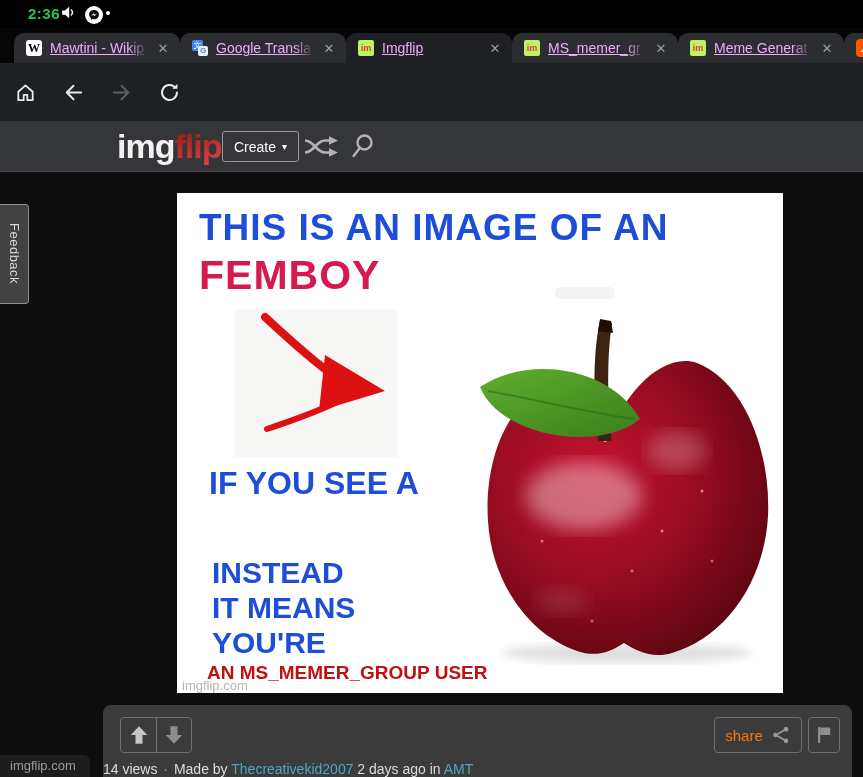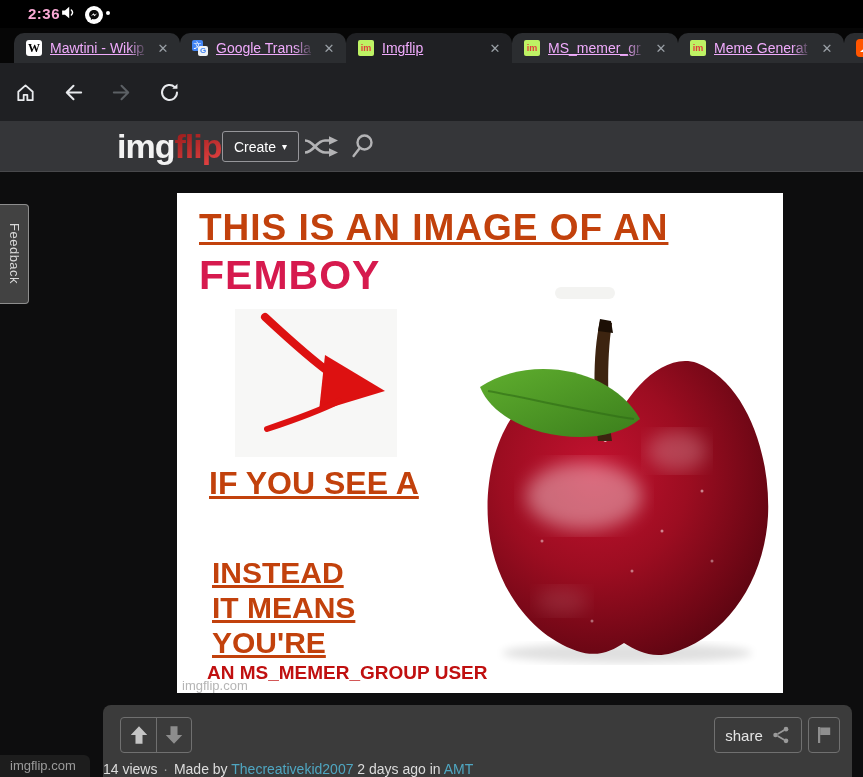--- a/index.html
+++ b/index.html
@@ -1,21 +1,21 @@
 <!DOCTYPE html>
 <html><head>
 <meta charset="utf-8">
 <style>
   * { margin:0; padding:0; box-sizing:border-box; }
   html,body { width:863px; height:777px; overflow:hidden; background:#000; }
   body { font-family:"Liberation Sans", sans-serif; position:relative; }
   .abs { position:absolute; }
 
   
-  .status-bar { left:0; top:0; width:778px; height:28px; background:#000; color:#f9a8d4; }
+  .status-bar { left:0; top:0; width:778px; height:28px; background:#000; color:#22c55e; }
   .status-time { left:28px; top:5px; font-size:15px; font-weight:bold; letter-spacing:.5px; }
   .status-icons { left:60px; top:4px; display:flex; align-items:center; gap:8px; }
   .msgr-circle { width:18px; height:18px; background:#fff; border-radius:50%; display:flex; align-items:center; justify-content:center; }
   .notif-dot { left:106px; top:11px; width:4px; height:4px; border-radius:50%; background:#fff; }
 
   
   .tab-strip { left:0; top:28px; width:863px; height:35px; background:#060606; overflow:hidden; }
   .tab { position:absolute; top:5px; height:30px; border-radius:10px 10px 0 0; display:flex; align-items:center; padding:0 8px 0 12px; }
   .tab.inactive { background:#2b2d30; }
   .tab.active { background:#1f2023; }
@@ -46,40 +46,40 @@
   .hdr-icon { position:absolute; top:13px; color:#b3b3b5; }
 
   
   .page { left:0; top:172px; width:863px; height:605px; background:#0d0d0e; }
 
   .feedback-tab { left:0; top:32px; width:29px; height:100px; background:#424242; border:1px solid #8d8d8d; border-left:none; border-radius:0 4px 4px 0; display:flex; align-items:center; justify-content:center; writing-mode:vertical-rl; color:#d8d8d8; font-size:13px; letter-spacing:.5px; }
 
   
   .meme { left:177px; top:21px; width:606px; height:500px; background:#fff; overflow:hidden; }
   .meme-text { position:absolute; line-height:1; font-weight:800; white-space:nowrap; }
-  .mt-black { color:#c2410c;text-decoration:underline; }
+  .mt-black { color:#1d4ed8; }
   .mt-pink  { color:#d61a4e; }
   .mt-title  { left:22px; top:16px; font-size:37px; letter-spacing:1px; }
   .mt-apple  { left:22px; top:62px; font-size:41px; letter-spacing:1px; }
   .mt-c1 { left:32px; top:274px; font-size:32px; }
   .mt-c2 { left:32px; top:314px; font-size:41px; }
   .mt-c3 { left:35px; top:365px; font-size:30px; }
   .mt-c4 { left:35px; top:400px; font-size:30px;text-align:center; }
   .mt-c5 { left:35px; top:435px; font-size:30px; }
   .mt-c6 { left:30px; top:470px; font-size:19px; color:#c01010; }
   .mt-wm { left:5px; top:486px; font-size:13px; font-weight:normal; color:#b5b5b5; }
   .arrow-box { left:58px; top:116px; width:162px; height:148px; background:#f7f7f6; }
   .smudge { left:378px; top:94px; width:60px; height:12px; background:#f3f3f1; border-radius:6px; }
 
   
   .action-panel { left:103px; top:533px; width:749px; height:72px; background:#3b3b3b; border-radius:8px 8px 0 0; }
   .vote-group { left:17px; top:12px; height:36px; width:72px; border:1px solid #707070; border-radius:4px; display:flex; overflow:hidden; }
   .vote-btn { width:35px; height:100%; display:flex; align-items:center; justify-content:center; background:transparent; border:none; }
   .vote-btn + .vote-btn { border-left:1px solid #707070; }
-  .pill-btn { position:absolute; top:12px; height:36px; border:1px solid #707070; border-radius:4px; background:transparent; display:flex; align-items:center; justify-content:center; gap:8px; color:#e5e5e5; font-size:15px; }
+  .pill-btn { position:absolute; top:12px; height:36px; border:1px solid #707070; border-radius:4px; background:transparent; display:flex; align-items:center; justify-content:center; gap:8px; color:#f97316; font-size:15px; }
   .share-btn { left:611px; width:88px; }
   .flag-btn { left:705px; width:32px; }
   .meta-line { left:0; top:56px; font-size:14px; color:#dcdcdc; white-space:nowrap; }
   .meta-line .lnk { color:#4fa6c1; }
   .meta-sep { color:#9d9d9d; padding:0 2px; }
 
   
   .status-bubble { left:0; top:755px; height:22px; background:#1d1d1d; border-radius:0 6px 0 0; padding:0 14px 0 10px; color:#9b9b9b; font-size:13px; line-height:22px; }
 </style>
 </head>

